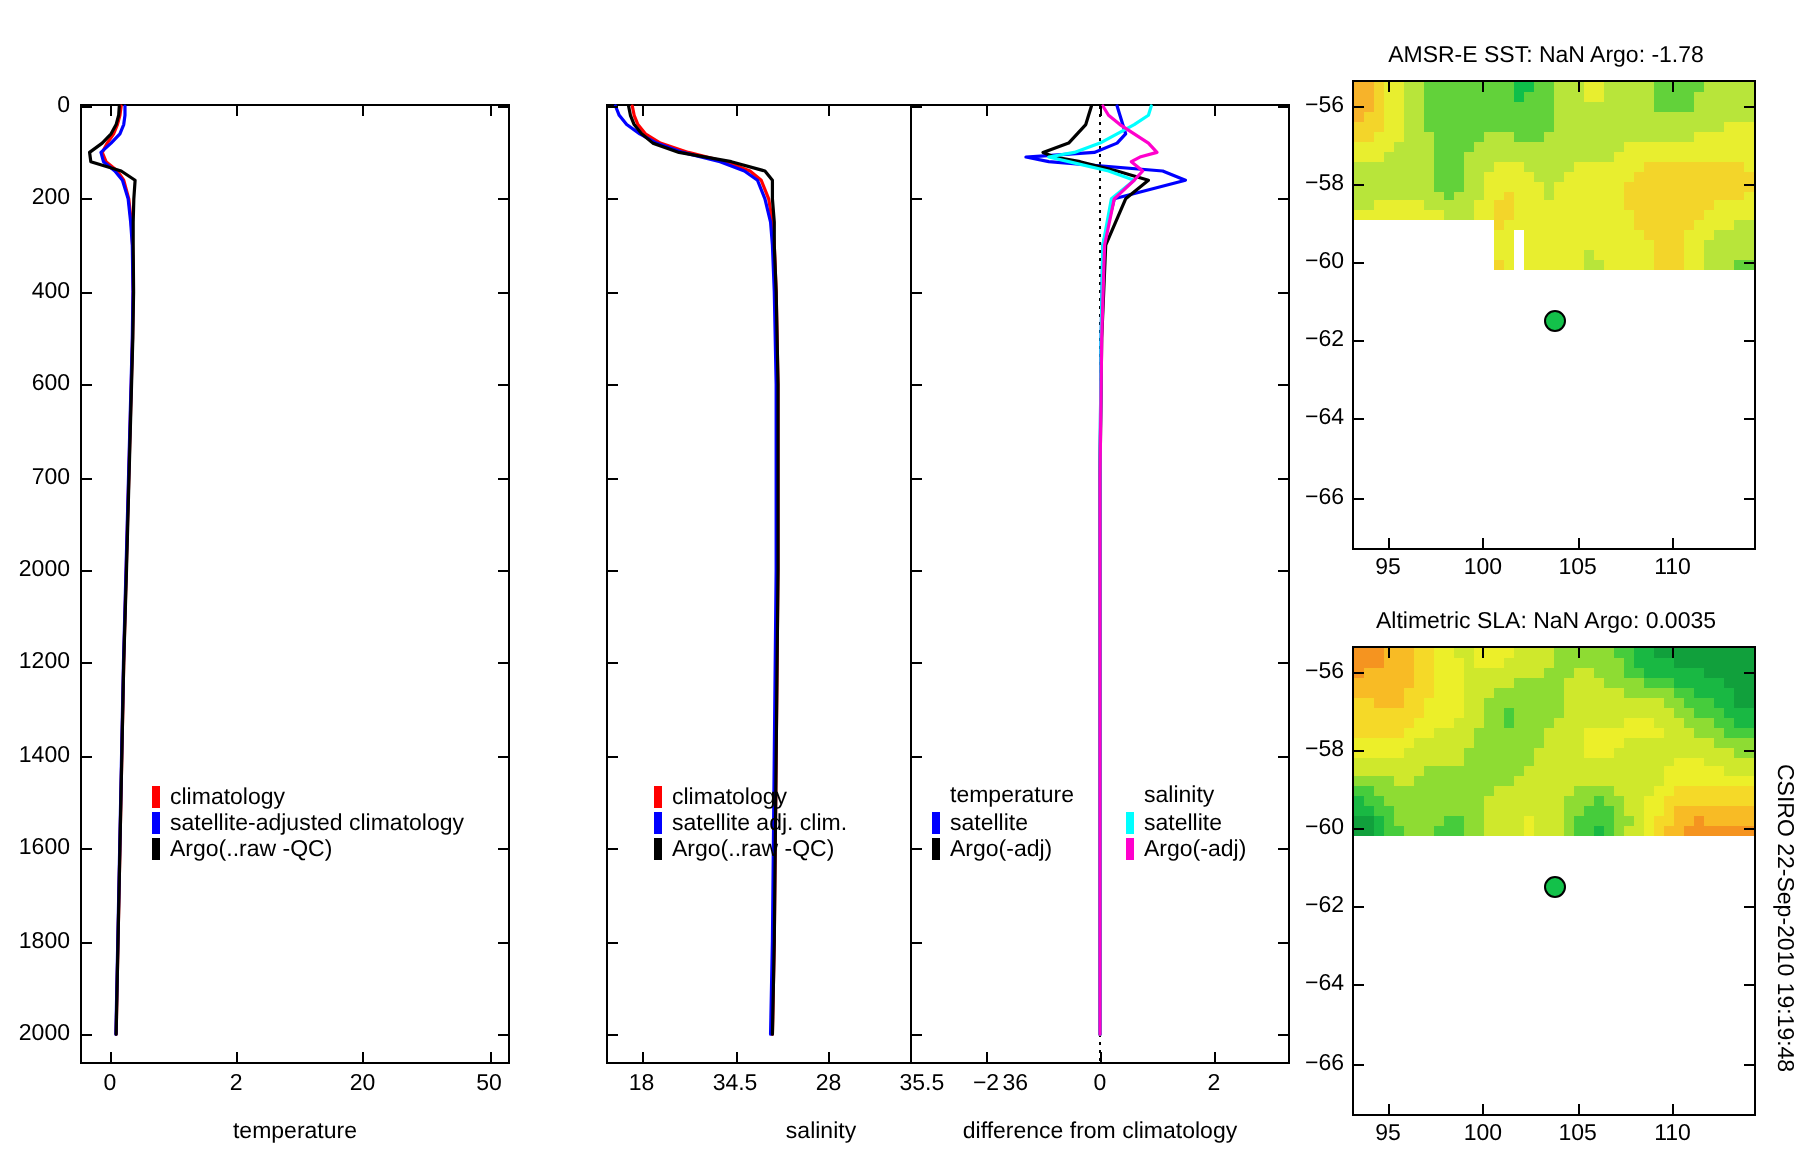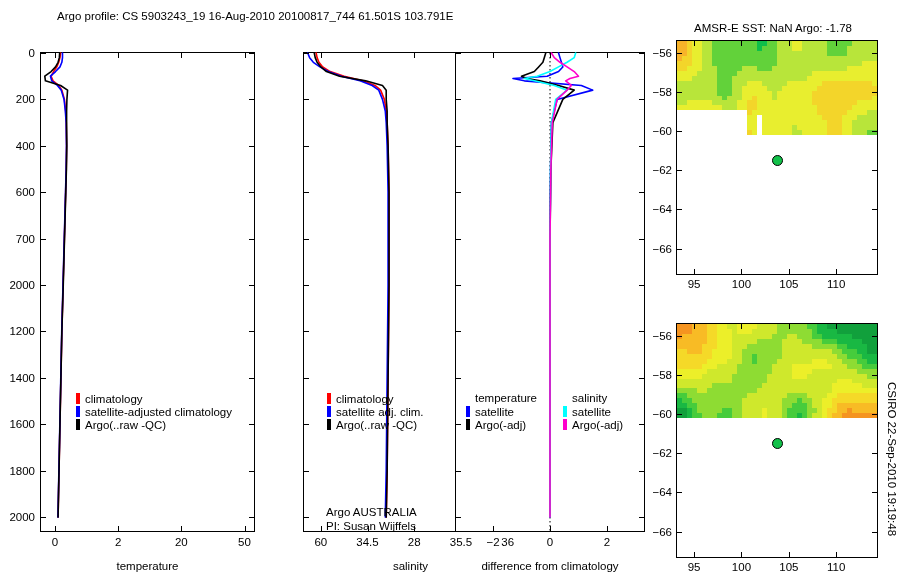--- a/index.html
+++ b/index.html
@@ -42,21 +42,20 @@
             background:#13c14a;border:1.5px solid #000;box-sizing:border-box;}
 
   #csiro-stamp{position:absolute;right:2px;top:382px;font-size:11.5px;color:#000;
     writing-mode:vertical-rl;text-orientation:mixed;white-space:nowrap;}
 </style>
 </head>
 <body>
 
 <div id="fig">
 
-  <div class="ttl" id="title-line-1">Argo profile: CS 5903243_19 16-Aug-2010 20100817_744 61.501S 103.791E</div>
 
   <div class="panel" id="pnl-t" style="left:40px;top:52px;width:215px;height:480px;">
     <svg class="plot" id="svg-t" width="213" height="478" viewBox="0 0 213 478">
         <path d="M19.59 0.00 L18.96 4.64 L17.70 9.28 L15.80 13.92 L12.64 18.56 L10.11 23.20 L12.01 27.84 L17.70 32.49 L20.86 37.13 L23.39 46.41 L24.65 58.01 L25.28 69.61 L25.60 92.82 L25.28 116.02 L24.65 139.22 L24.02 162.43 L23.39 185.63 L22.75 208.83 L22.12 232.04 L20.86 278.45 L19.91 324.85 L18.96 371.26 L18.01 417.67 L17.07 464.08 " fill="none" stroke="#ff0000" stroke-width="1.6" stroke-linejoin="round" stroke-linecap="round"></path>
         <path d="M21.49 0.00 L21.49 4.64 L20.86 9.28 L18.96 13.92 L14.54 18.56 L9.48 23.20 L10.74 27.84 L16.43 32.49 L20.23 37.13 L23.07 46.41 L24.33 58.01 L25.16 69.61 L25.47 92.82 L25.16 116.02 L24.52 139.22 L23.89 162.43 L23.26 185.63 L22.63 208.83 L22.00 232.04 L20.73 278.45 L19.78 324.85 L18.84 371.26 L17.89 417.67 L16.94 464.08 " fill="none" stroke="#0000ff" stroke-width="1.6" stroke-linejoin="round" stroke-linecap="round"></path>
         <path d="M18.65 0.00 L18.33 4.64 L17.07 9.28 L14.54 13.92 L10.11 18.56 L3.79 23.20 L4.42 27.84 L19.59 32.49 L26.55 37.13 L25.91 46.41 L25.60 58.01 L25.60 69.61 L25.79 92.82 L25.41 116.02 L24.78 139.22 L24.14 162.43 L23.51 185.63 L22.88 208.83 L22.25 232.04 L20.86 278.45 L19.91 324.85 L18.96 371.26 L18.01 417.67 L17.07 464.08 " fill="none" stroke="#000000" stroke-width="1.6" stroke-linejoin="round" stroke-linecap="round"></path>
       </svg>
   </div>
   <div id="ticks-t">
       <div class="tmark-x" style="left:54.90504451038576px;top:526px;width:1px;height:5px;background:#000;position:absolute;"></div>
@@ -125,21 +124,21 @@
   <div class="panel" id="pnl-s" style="left:303px;top:52px;width:215px;height:480px;">
     <svg class="plot" id="svg-s" width="213" height="478" viewBox="0 0 213 478">
         <path d="M12.14 0.00 L13.08 4.64 L14.95 9.28 L18.68 13.92 L26.16 18.56 L40.17 23.20 L58.86 27.84 L71.00 32.49 L76.61 37.13 L80.34 46.41 L82.21 58.01 L83.14 69.61 L84.08 92.82 L85.01 139.22 L85.01 185.63 L85.01 232.04 L84.08 324.85 L83.14 417.67 L82.21 464.08 " fill="none" stroke="#ff0000" stroke-width="1.6" stroke-linejoin="round" stroke-linecap="round"></path>
         <path d="M3.74 0.00 L5.61 4.64 L9.34 9.28 L15.88 13.92 L24.29 18.56 L37.37 23.20 L56.05 27.84 L68.20 32.49 L74.74 37.13 L78.47 46.41 L81.28 58.01 L82.21 69.61 L83.14 92.82 L84.08 139.22 L84.08 185.63 L84.08 232.04 L83.14 324.85 L82.21 417.67 L81.28 464.08 " fill="none" stroke="#0000ff" stroke-width="1.6" stroke-linejoin="round" stroke-linecap="round"></path>
         <path d="M10.28 0.00 L11.21 4.64 L13.08 9.28 L16.82 13.92 L22.42 18.56 L35.50 23.20 L61.66 27.84 L78.47 32.49 L82.21 37.13 L82.21 46.41 L83.14 58.01 L83.14 69.61 L84.08 92.82 L85.01 139.22 L85.01 185.63 L85.01 232.04 L84.08 324.85 L83.14 417.67 L82.21 464.08 " fill="none" stroke="#000000" stroke-width="1.6" stroke-linejoin="round" stroke-linecap="round"></path>
       </svg>
   </div>
   <div id="ticks-s">
       <div class="tmark-x" style="left:320.81578947368416px;top:526px;width:1px;height:5px;background:#000;position:absolute;"></div>
       <div class="tmark-x" style="left:320.81578947368416px;top:53px;width:1px;height:5px;background:#000;position:absolute;"></div>
-      <div class="tick-x" style="left:320.81578947368416px;top:536px;">60</div>
+      <div class="tick-x" style="left:320.81578947368416px;top:536px;">18</div>
       <div class="tmark-x" style="left:367.52631578947364px;top:526px;width:1px;height:5px;background:#000;position:absolute;"></div>
       <div class="tmark-x" style="left:367.52631578947364px;top:53px;width:1px;height:5px;background:#000;position:absolute;"></div>
       <div class="tick-x" style="left:367.52631578947364px;top:536px;">34.5</div>
       <div class="tmark-x" style="left:414.23684210526307px;top:526px;width:1px;height:5px;background:#000;position:absolute;"></div>
       <div class="tmark-x" style="left:414.23684210526307px;top:53px;width:1px;height:5px;background:#000;position:absolute;"></div>
       <div class="tick-x" style="left:414.23684210526307px;top:536px;">28</div>
       <div class="tmark-x" style="left:460.9473684210525px;top:526px;width:1px;height:5px;background:#000;position:absolute;"></div>
       <div class="tmark-x" style="left:460.9473684210525px;top:53px;width:1px;height:5px;background:#000;position:absolute;"></div>
       <div class="tick-x" style="left:460.9473684210525px;top:536px;">35.5</div>
       <div class="tmark-x" style="left:507.65789473684197px;top:526px;width:1px;height:5px;background:#000;position:absolute;"></div>
@@ -178,24 +177,20 @@
       <div class="leg-row">
         <span class="leg-swatch" style="background:#0000ff;"></span>
         <span class="leg-txt">satellite adj. clim.</span>
       </div>
       <div class="leg-row">
         <span class="leg-swatch" style="background:#000000;"></span>
         <span class="leg-txt">Argo(..raw -QC)</span>
       </div>
     </div>
 
-  <div class="credit" style="left:326px;top:505px;">
-    <div>Argo AUSTRALIA</div>
-    <div>PI: Susan Wijffels</div>
-  </div>
 
   <div class="panel" id="pnl-d" style="left:455px;top:52px;width:190px;height:480px;">
     <svg class="plot" id="svg-d" width="188" height="478" viewBox="0 0 188 478">
         <line x1="94" y1="0" x2="94" y2="478" stroke="#000" stroke-width="1" stroke-dasharray="1.5 2.5"></line>
         <path d="M102.55 0.00 L103.97 4.64 L105.39 9.28 L106.82 13.92 L102.55 18.56 L91.15 23.20 L56.97 25.52 L68.36 27.84 L125.33 32.49 L136.73 37.13 L101.12 46.41 L95.42 69.61 L94.57 116.02 L94.00 185.63 L94.00 278.45 L94.00 371.26 L94.00 464.08 " fill="none" stroke="#0000ff" stroke-width="1.6" stroke-linejoin="round" stroke-linecap="round"></path>
         <path d="M89.73 0.00 L88.30 4.64 L86.88 9.28 L82.61 13.92 L78.33 18.56 L65.52 23.20 L71.21 25.52 L84.03 27.84 L102.55 32.49 L118.21 37.13 L106.82 46.41 L96.85 69.61 L94.85 116.02 L94.00 185.63 L94.00 278.45 L94.00 371.26 L94.00 464.08 " fill="none" stroke="#000000" stroke-width="1.6" stroke-linejoin="round" stroke-linecap="round"></path>
         <path d="M119.64 0.00 L118.21 4.64 L111.09 9.28 L102.55 13.92 L94.00 18.56 L81.18 23.20 L68.36 25.52 L78.33 27.84 L98.27 32.49 L111.09 37.13 L99.70 46.41 L95.42 69.61 L94.57 116.02 L94.00 185.63 L94.00 278.45 L94.00 371.26 L94.00 464.08 " fill="none" stroke="#00ffff" stroke-width="1.6" stroke-linejoin="round" stroke-linecap="round"></path>
         <path d="M95.42 0.00 L98.27 4.64 L103.97 9.28 L111.09 13.92 L118.21 18.56 L122.48 23.20 L113.94 25.52 L109.67 27.84 L115.36 32.49 L111.09 37.13 L101.12 46.41 L96.28 69.61 L94.85 116.02 L94.00 185.63 L94.00 278.45 L94.00 371.26 L94.00 464.08 " fill="none" stroke="#ff00cc" stroke-width="1.6" stroke-linejoin="round" stroke-linecap="round"></path>
       </svg>
   </div>
@@ -2171,20 +2166,21 @@
       <div style="position:absolute;left:872px;top:170.22689075630257px;width:5px;height:1px;background:#000;"></div>
       <div class="tick-y" style="left:643px;top:170.22689075630257px;width:29px;">−62</div>
       <div style="position:absolute;left:677px;top:209.3865546218488px;width:5px;height:1px;background:#000;"></div>
       <div style="position:absolute;left:872px;top:209.3865546218488px;width:5px;height:1px;background:#000;"></div>
       <div class="tick-y" style="left:643px;top:209.3865546218488px;width:29px;">−64</div>
       <div style="position:absolute;left:677px;top:248.546218487395px;width:5px;height:1px;background:#000;"></div>
       <div style="position:absolute;left:872px;top:248.546218487395px;width:5px;height:1px;background:#000;"></div>
       <div class="tick-y" style="left:643px;top:248.546218487395px;width:29px;">−66</div>
     </div>
 
+  <div class="maptitle" style="left:668px;top:305px;width:210px;">Altimetric SLA: NaN Argo: 0.0035</div>
   <div class="panel" id="pnl-m2" style="left:676px;top:323px;width:202px;height:235px;">
     <div class="mapgrid" id="grid-m2" style="left: 0px; top: 0px; width: 200px; height: 233px; grid-template-columns: repeat(40, 1fr); grid-template-rows: repeat(47, 1fr);">
         <i style="background: rgb(245, 148, 32);"></i>
         <i style="background: rgb(245, 148, 32);"></i>
         <i style="background: rgb(245, 148, 32);"></i>
         <i style="background: rgb(248, 187, 37);"></i>
         <i style="background: rgb(248, 187, 37);"></i>
         <i style="background: rgb(248, 187, 37);"></i>
         <i style="background: rgb(245, 217, 40);"></i>
         <i style="background: rgb(245, 217, 40);"></i>

